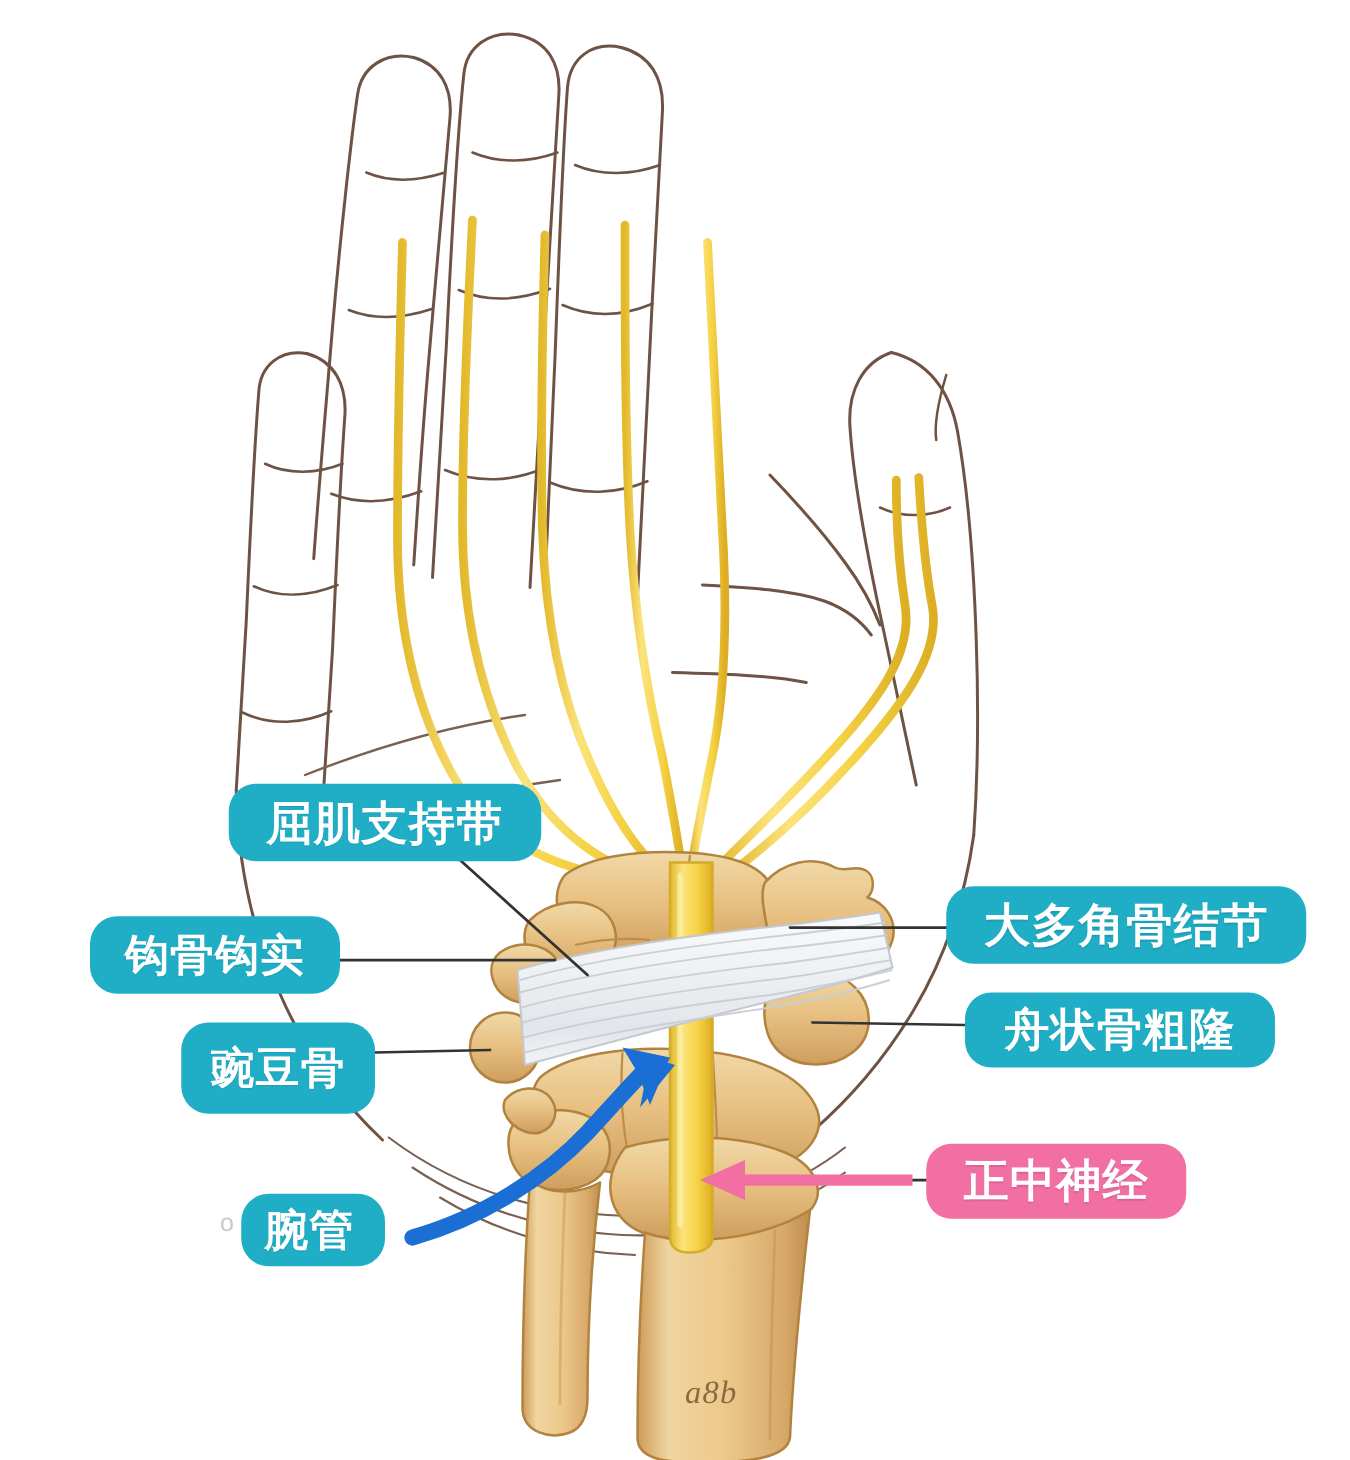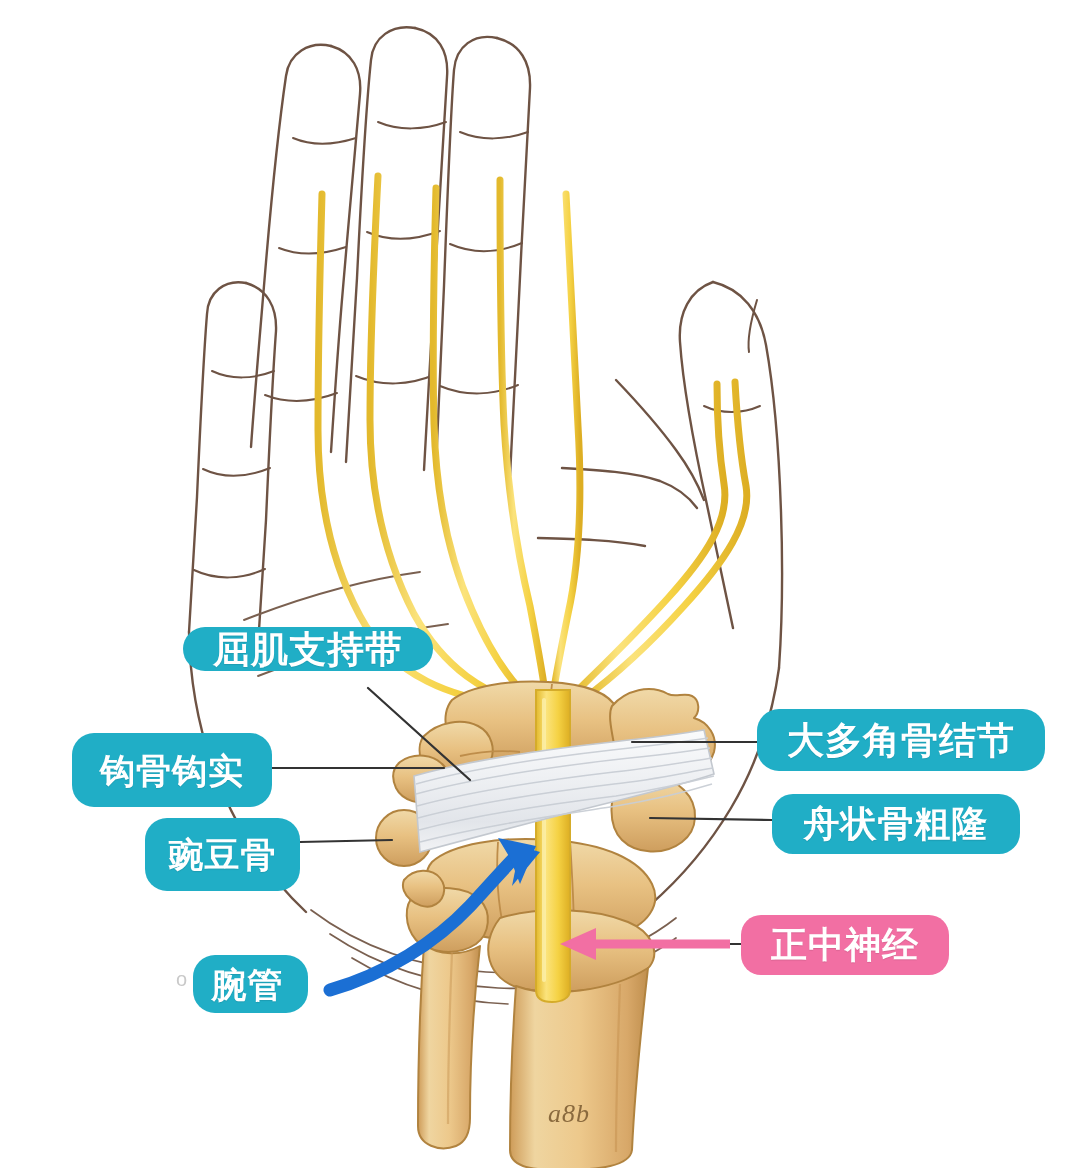--- a/index.html
+++ b/index.html
@@ -38,22 +38,22 @@
     letter-spacing: 1px;
     white-space: nowrap;
     text-shadow: 0 1px 1px rgba(0,0,0,0.10);
     padding: 0 18px;
     line-height: 1;
     user-select: none;
   }
   .badge.cyan  { background: #20AEC6; }
   .badge.pink  { background: #F26FA3; }
 
-  .b-retinaculum { left: 183px; top: 627px; width: 250px; height: 44px;  font-size: 37px; }
-  .b-hamate      { left: 72px;  top: 733px; width: 200px; height: 74px;  font-size: 35px; }
+  .b-retinaculum { left: 183px; top: 627px; width: 250px; height: 62px;  font-size: 37px; }
+  .b-hamate      { left: 72px;  top: 733px; width: 200px; height: 62px;  font-size: 35px; }
   .b-pisiform    { left: 145px; top: 818px; width: 155px; height: 73px;  font-size: 35px; }
   .b-tunnel      { left: 193px; top: 955px; width: 115px; height: 58px;  font-size: 35px; padding-left: 12px; }
   .b-trapezium   { left: 757px; top: 709px; width: 288px; height: 62px;  font-size: 37px; }
   .b-scaphoid    { left: 772px; top: 794px; width: 248px; height: 60px;  font-size: 36px; border-radius: 21px; }
   .b-median      { left: 741px; top: 915px; width: 208px; height: 60px;  font-size: 36px; border-radius: 20px; }
 
   .watermark {
     position: absolute;
     color: #c9c9c9;
     font-size: 20px;

